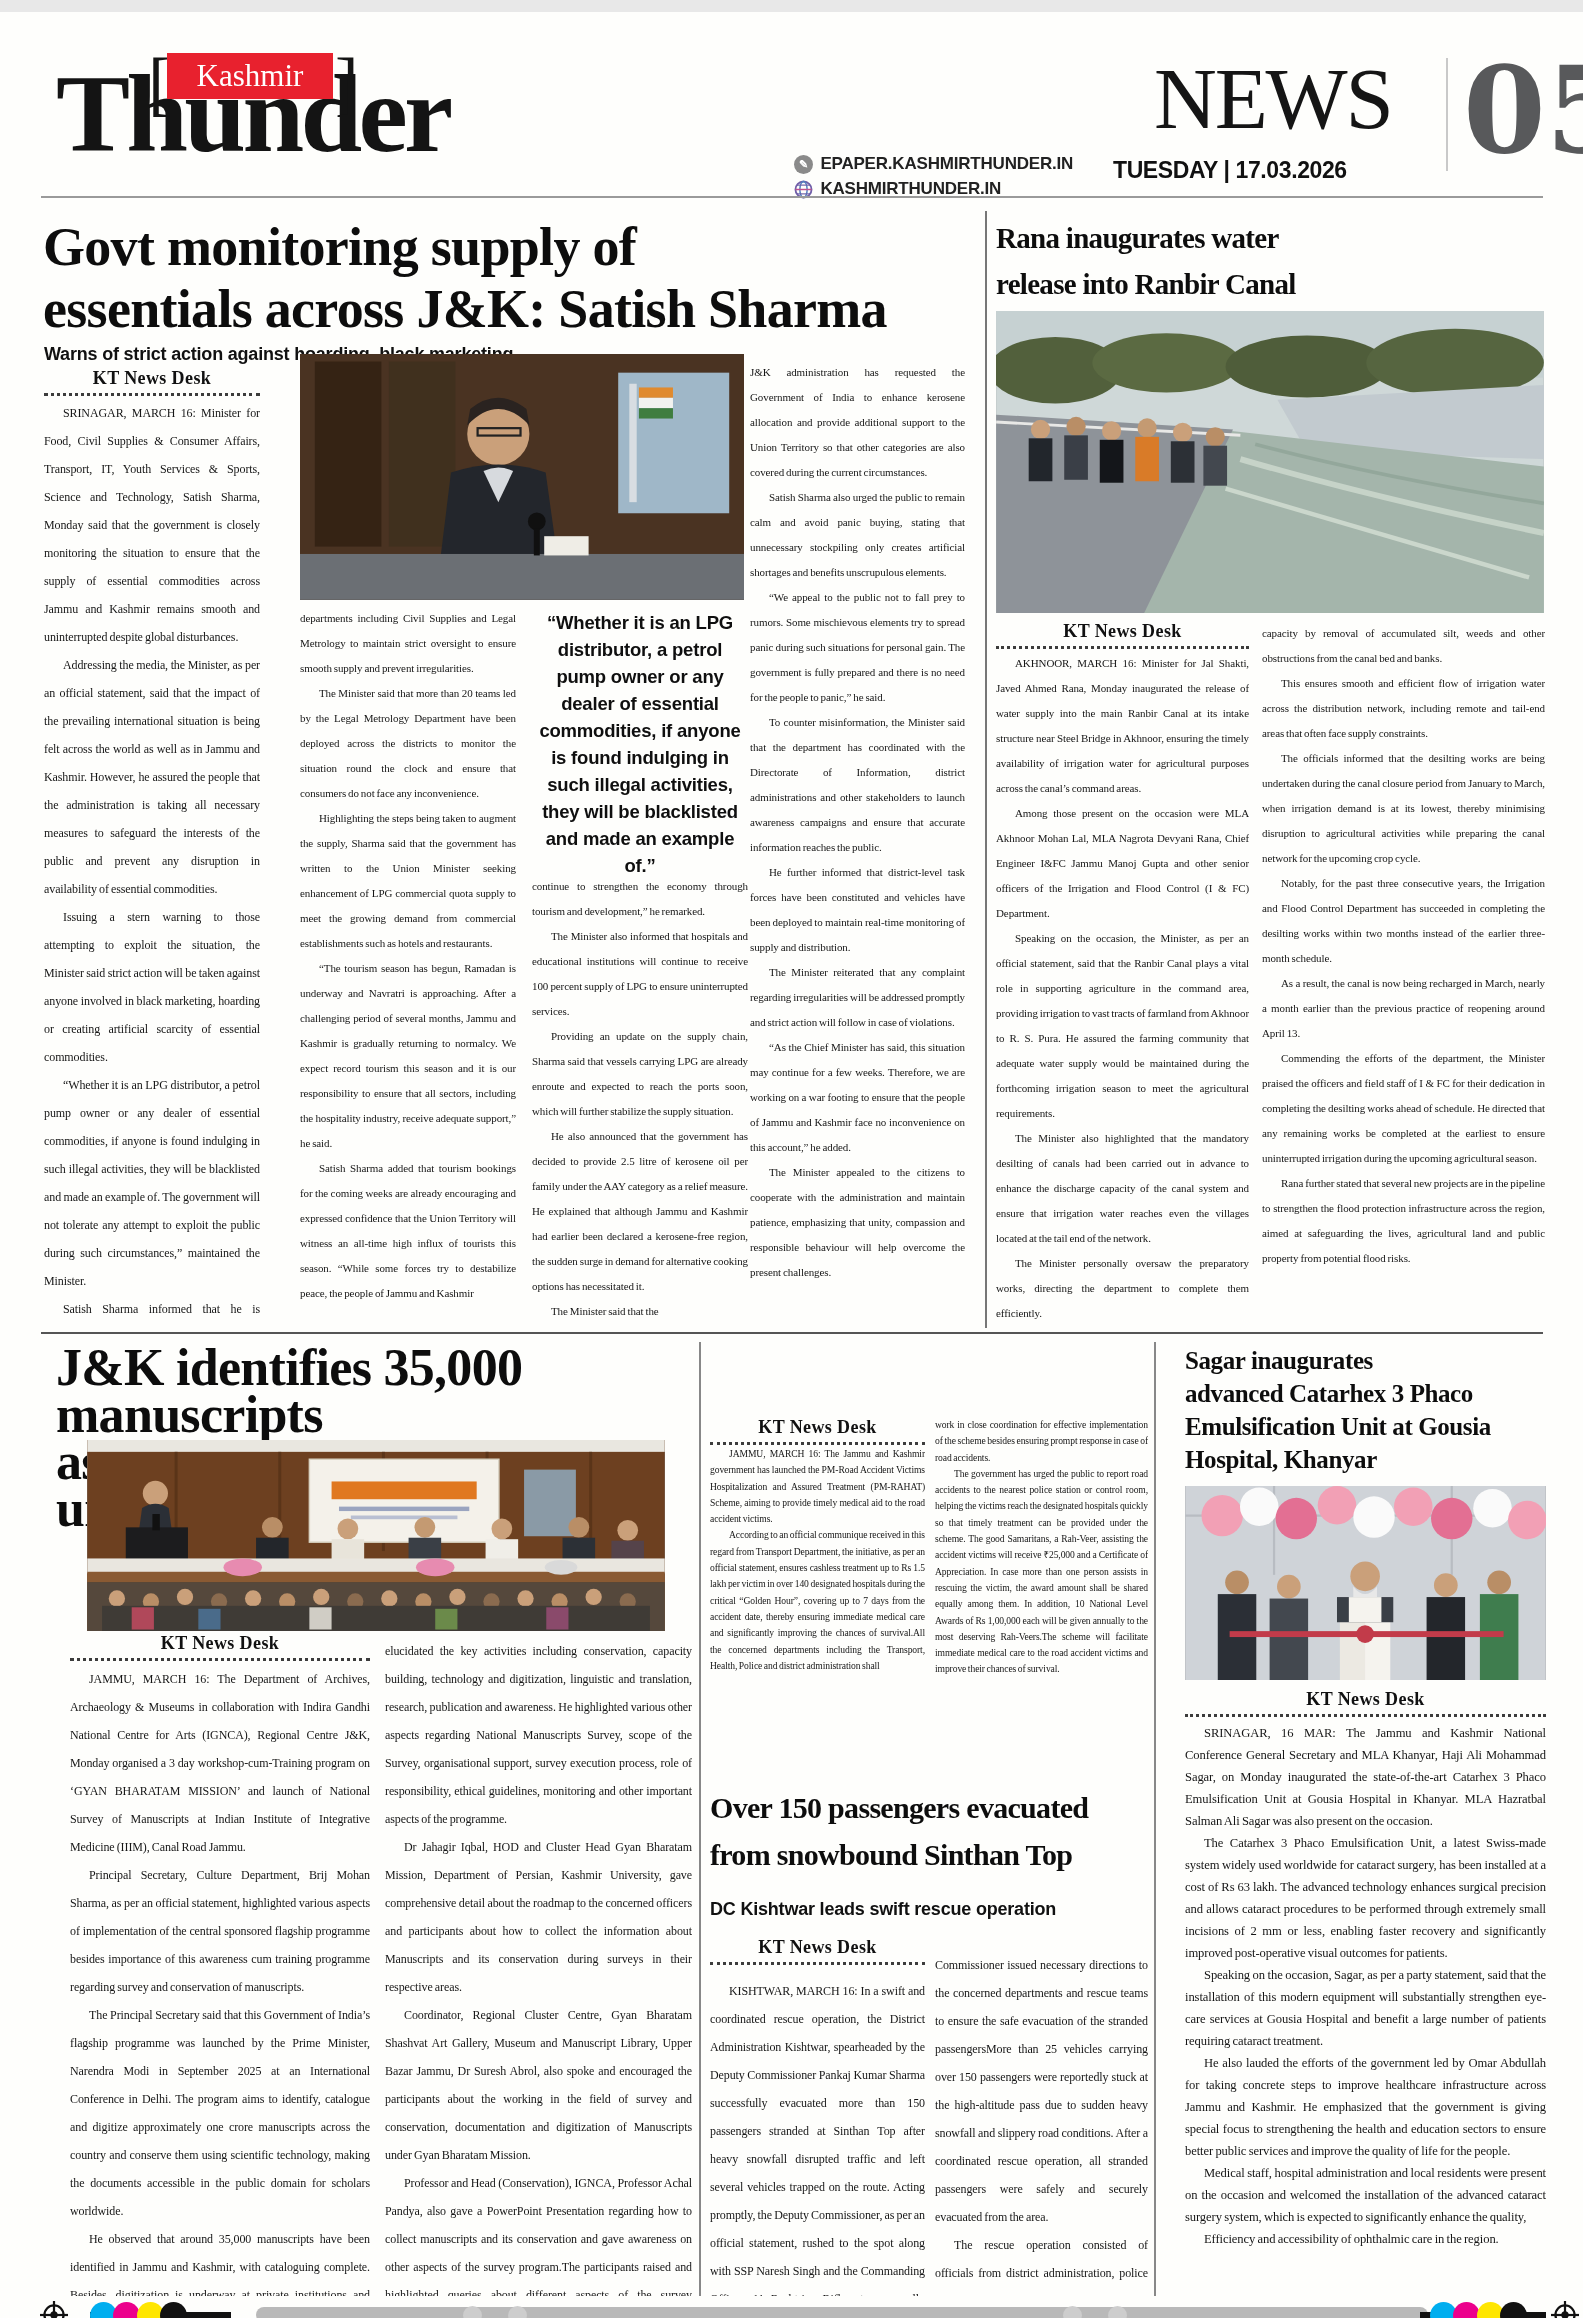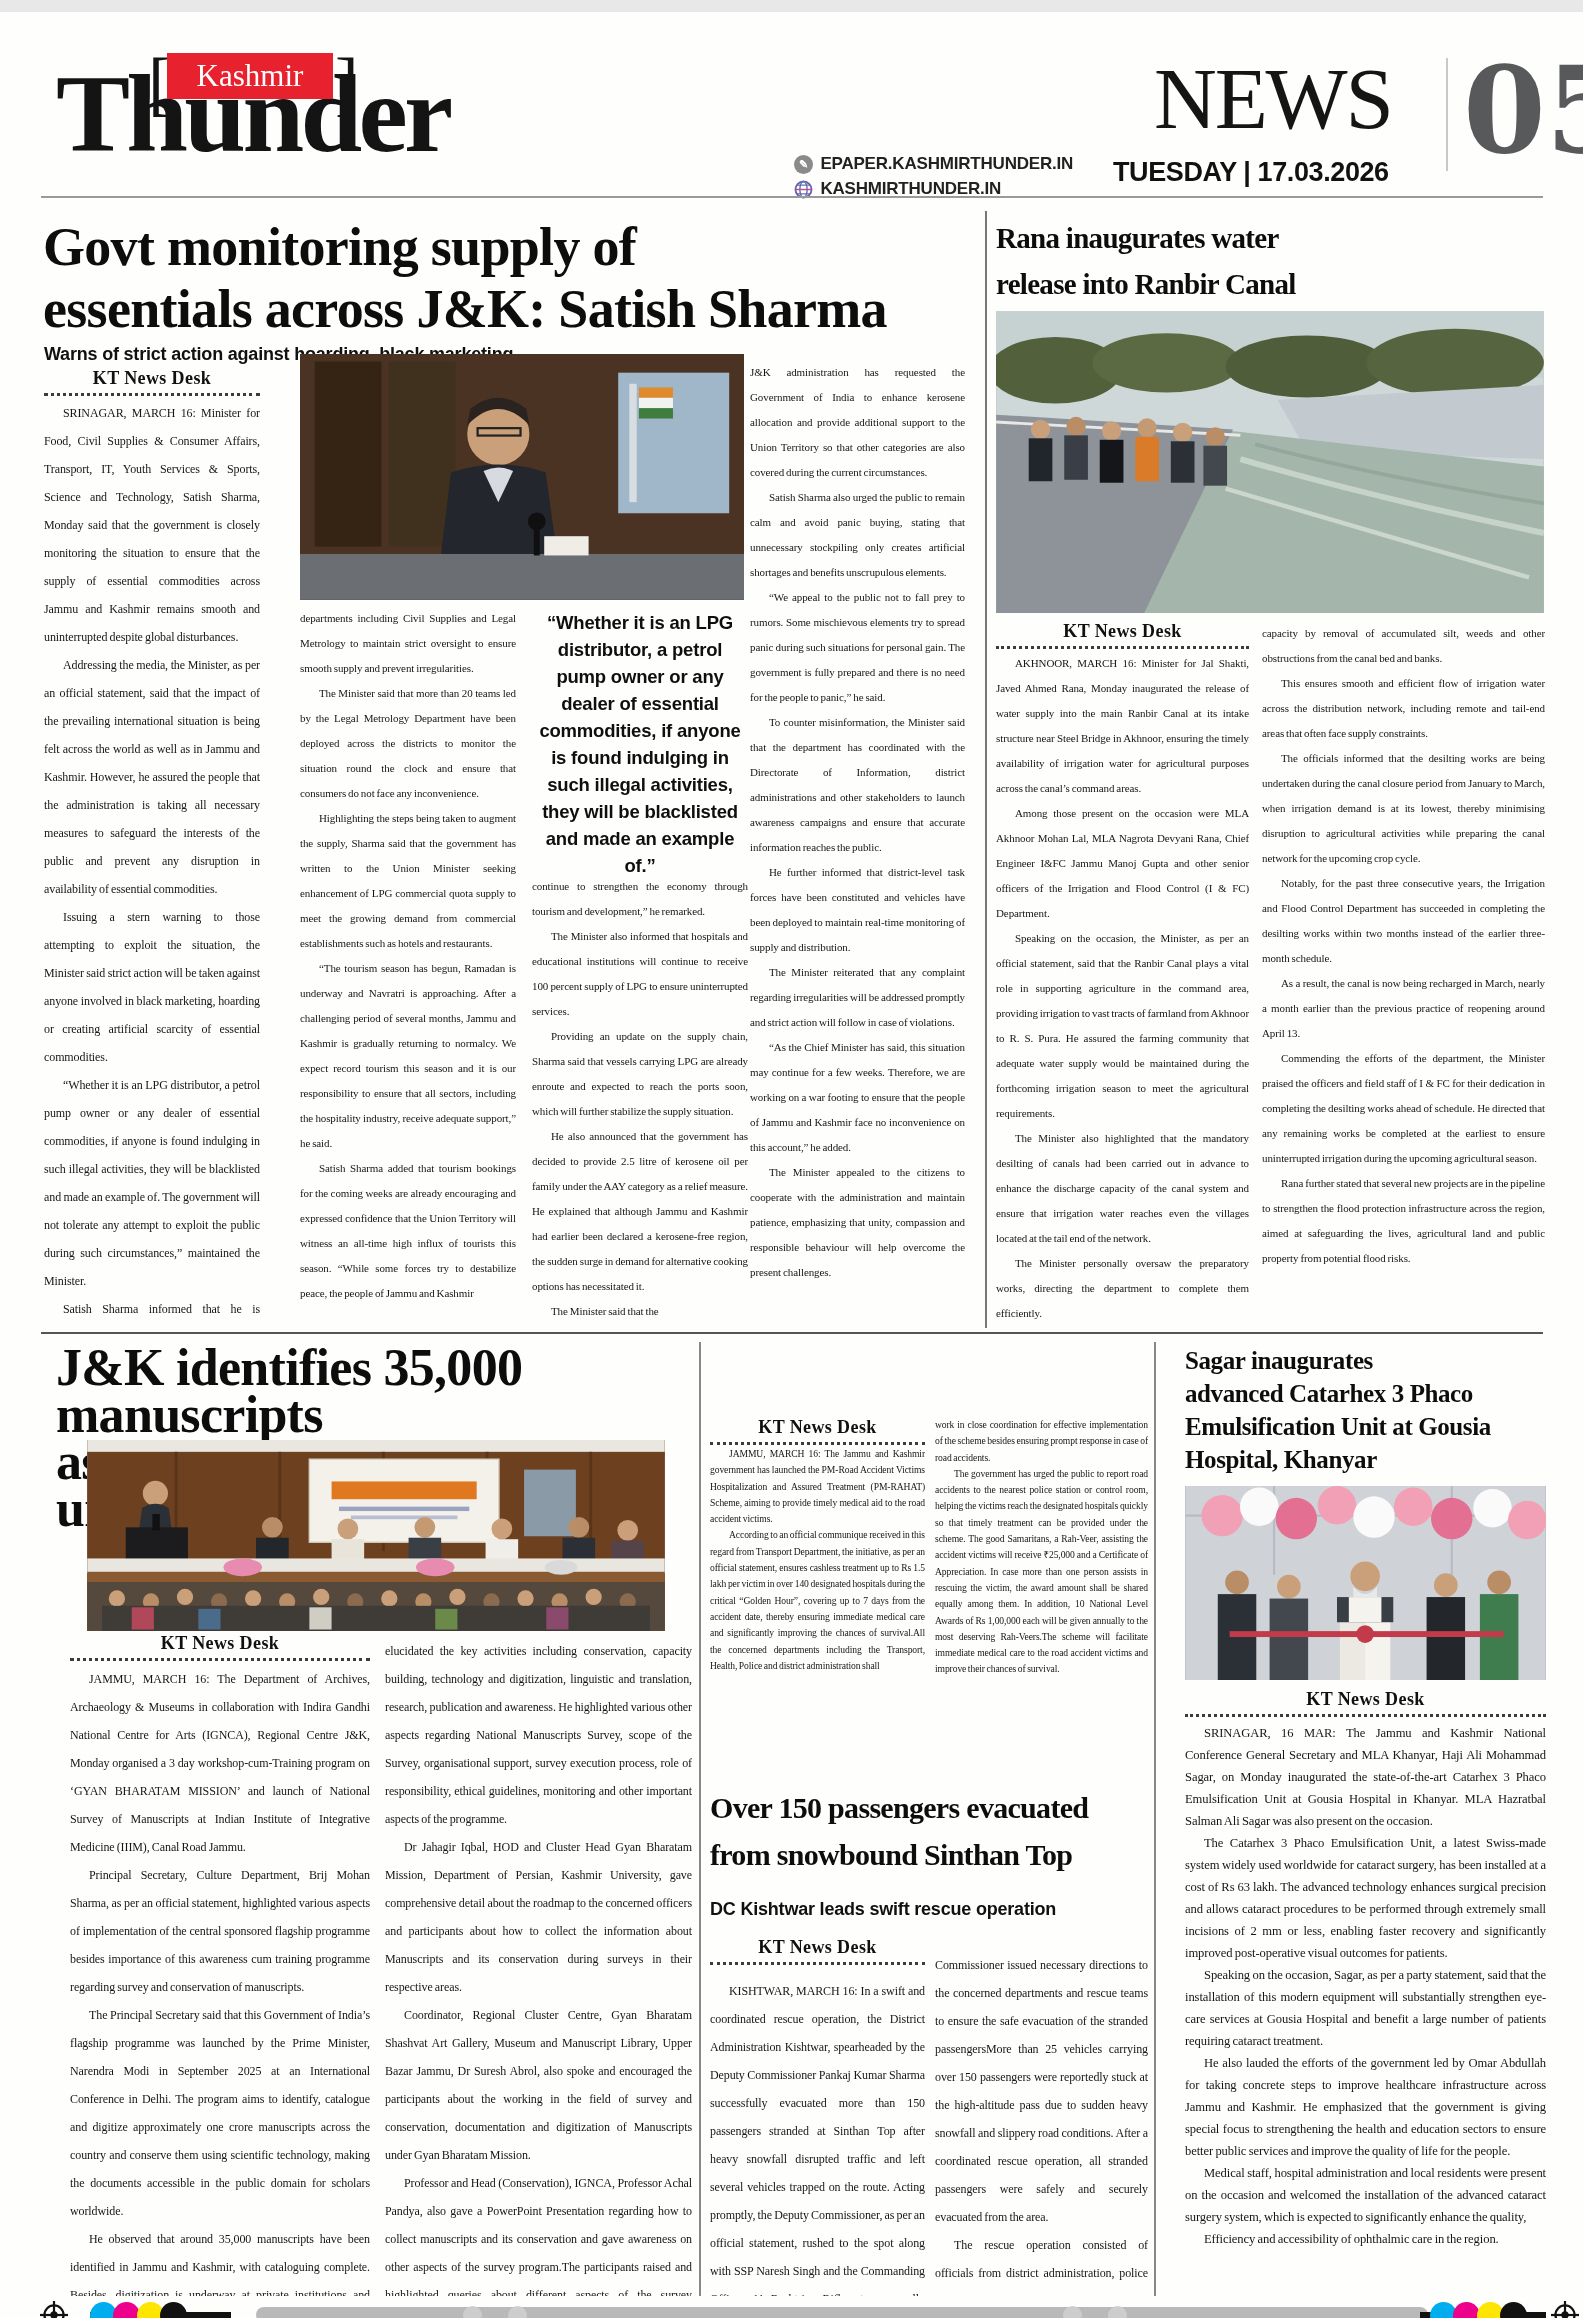--- a/index.html
+++ b/index.html
@@ -13,21 +13,21 @@
   .kashmir-box{background:#e8212e;color:#fff;font-family:"Liberation Serif",serif;font-size:31px;
                width:166px;height:46px;display:flex;align-items:center;justify-content:center;}
   .section-title{font-family:"Liberation Serif",serif;font-weight:500;font-size:87px;line-height:87px;
                  letter-spacing:-2.2px;color:#151515;}
   .pageno{font-family:"DejaVu Serif",serif;font-weight:700;font-size:119px;line-height:119px;color:#58595b;}
   .hdr-vline{width:1.5px;background:#c9c9c9;}
   .contact-row{display:flex;align-items:center;gap:7.4px;font-family:"Liberation Sans",sans-serif;
                font-weight:700;font-size:17px;color:#222;margin-bottom:5.2px;letter-spacing:-0.2px;}
   .pen-icon{width:19px;height:19px;border-radius:50%;background:#8a8a8a;color:#fff;display:inline-flex;
             align-items:center;justify-content:center;font-size:11px;}
-  .dateline{font-family:"Liberation Sans",sans-serif;font-weight:700;font-size:27px;color:#111;letter-spacing:-0.4px;}
+  .dateline{font-family:"Liberation Sans",sans-serif;font-weight:700;font-size:23px;color:#111;letter-spacing:-0.4px;}
   .hdr-rule{height:2.2px;background:#9a9a9a;}
   
   .headline{font-family:"Liberation Serif",serif;font-weight:700;color:#0d0d0d;white-space:pre-line;letter-spacing:-0.7px;}
   .h1a{font-size:54px;line-height:62px;}
   .h2a{font-size:29px;line-height:46px;}
   .h3a{font-size:52px;line-height:47px;}
   .h4a{font-size:25px;line-height:34px;letter-spacing:-0.4px;}
   .h5a{font-size:30px;line-height:47px;}
   .h6a{font-size:25px;line-height:33px;letter-spacing:-0.4px;}
   .subhead{font-family:"Liberation Sans",sans-serif;font-weight:700;font-size:18px;color:#111;letter-spacing:-0.2px;}

